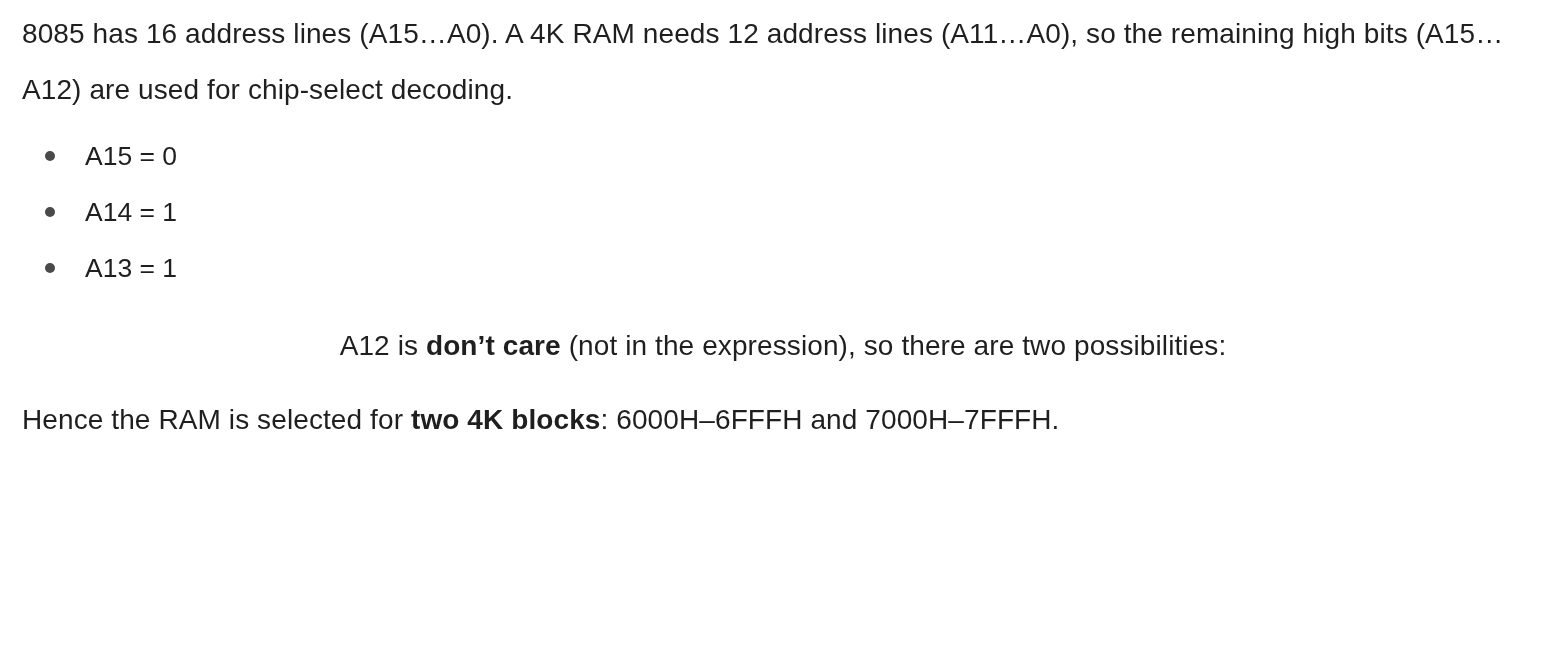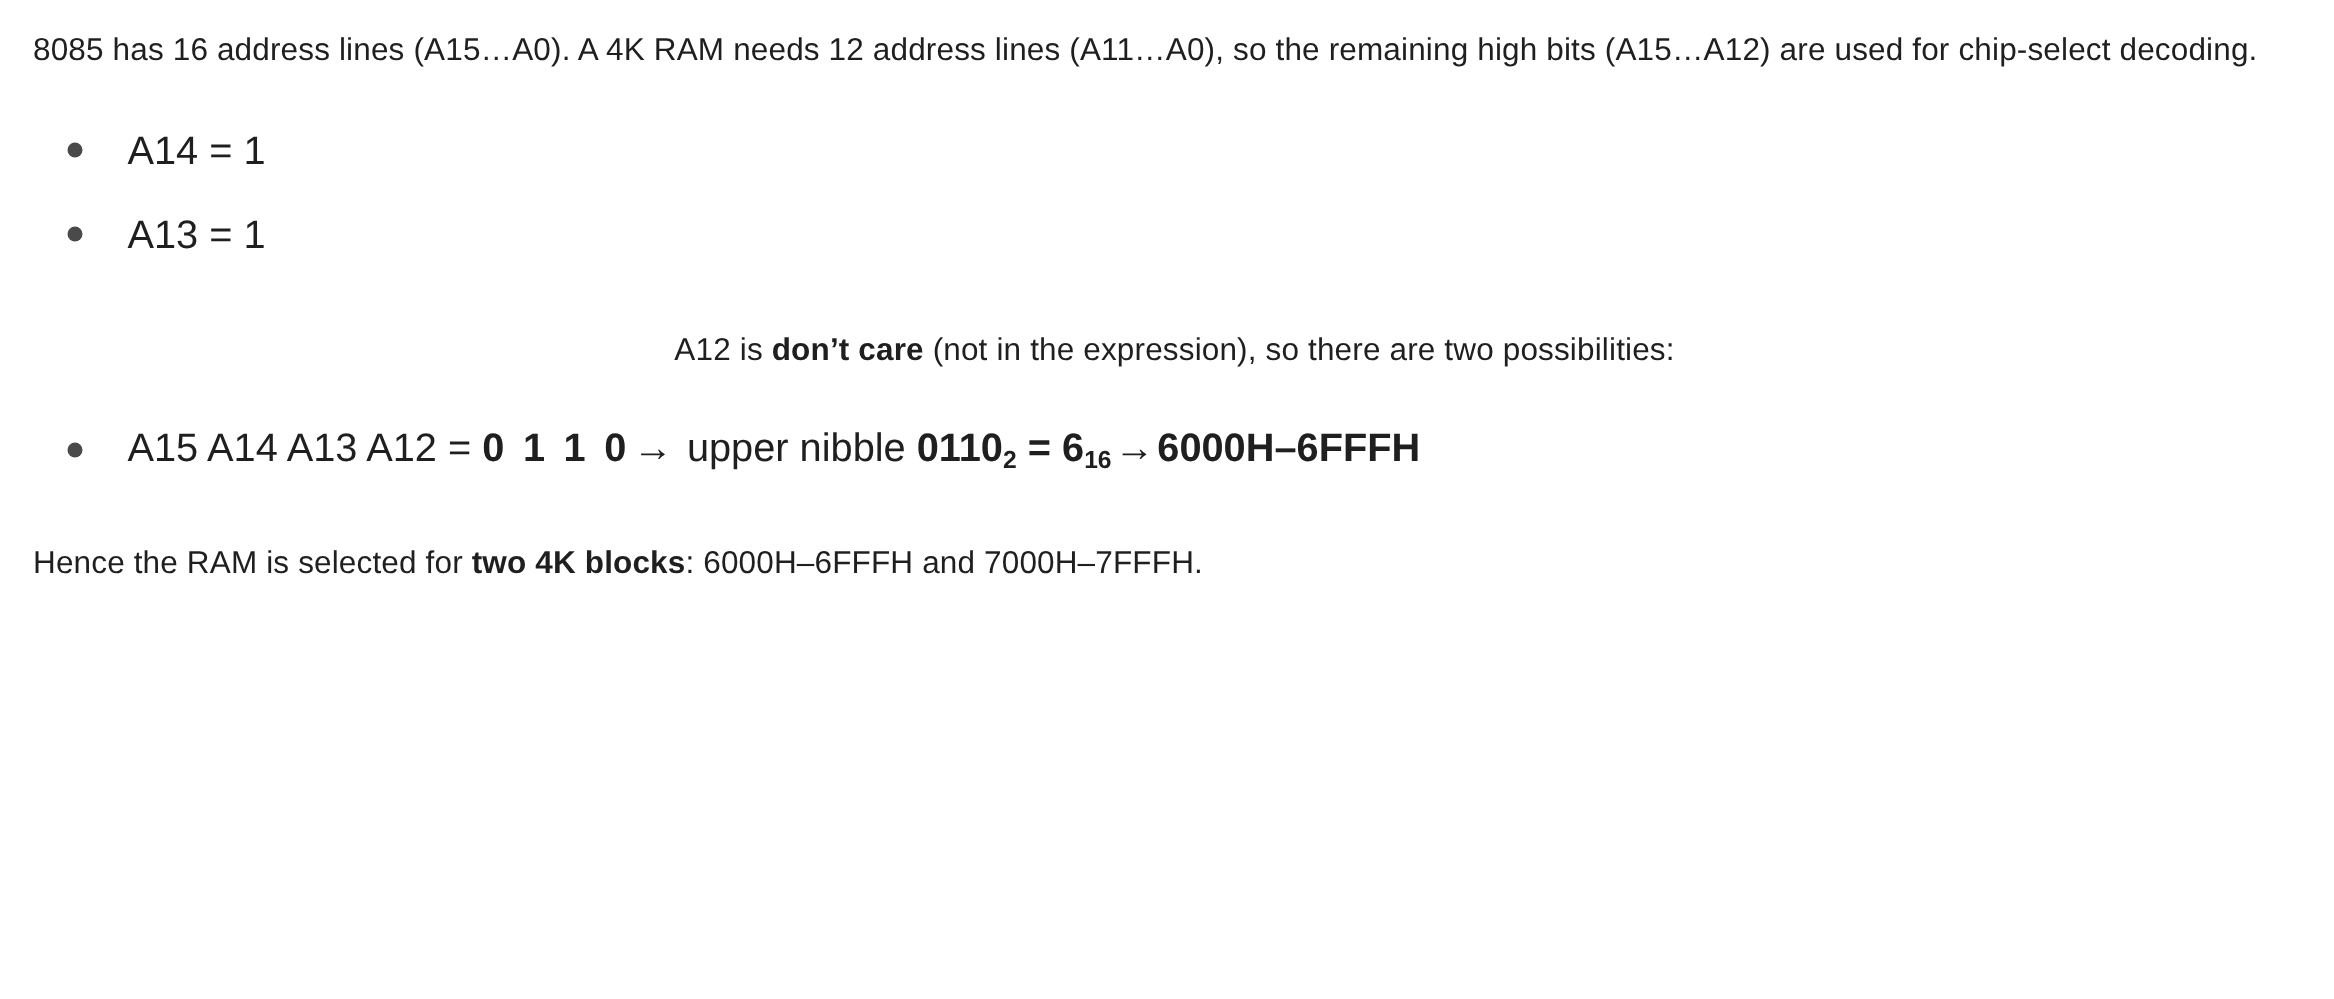--- a/index.html
+++ b/index.html
@@ -15,21 +15,21 @@
     color: #1f1f1f;
     -webkit-font-smoothing: antialiased;
   }
   .doc {
     box-sizing: border-box;
     width: 1556px;
     height: 666px;
     padding: 6px 12px 0 22px;
   }
   .para {
-    font-size: 21px;
+    font-size: 28px;
     line-height: 56px;
     letter-spacing: 0.1px;
     margin: 0;
     color: #1f1f1f;
     white-space: normal;
   }
   .para-intro {
     width: 1524px;
     margin-bottom: 2px;
   }
@@ -94,28 +94,25 @@
 </style>
 </head>
 <body>
 
 <div class="doc">
 
   <p class="para para-intro">8085 has 16 address lines (A15…A0). A 4K RAM needs 12 address lines (A11…A0), so the remaining high bits (A15…A12) are used for chip-select decoding.</p>
 
 
   <ul class="bullets">
+    <li><span class="dot"></span><span>A15 = 0</span></li>
     <li><span class="dot"></span><span>A14 = 1</span></li>
     <li><span class="dot"></span><span>A13 = 1</span></li>
   </ul>
 
   <p class="para para-dontcare"><span>A12 is </span><b>don’t care</b><span> (not in the expression), so there are two possibilities:</span></p>
 
   <ul class="bullets tight">
-    <li>
-      <span class="dot"></span>
-      <span>A15 A14 A13 A12 = </span><b class="sp">0 1 1 0</b><span class="arrow">→</span><span> upper nibble </span><b><span>0110</span><sub>2</sub></b><b> = </b><b><span>6</span><sub>16</sub></b><span class="arrow">→</span><b>6000H–6FFFH</b>
-    </li>
   </ul>
 
   <p class="para para-hence"><span>Hence the RAM is selected for </span><b>two 4K blocks</b><span>: 6000H–6FFFH and 7000H–7FFFH.</span></p>
 
 </div>
 
 </body></html>

